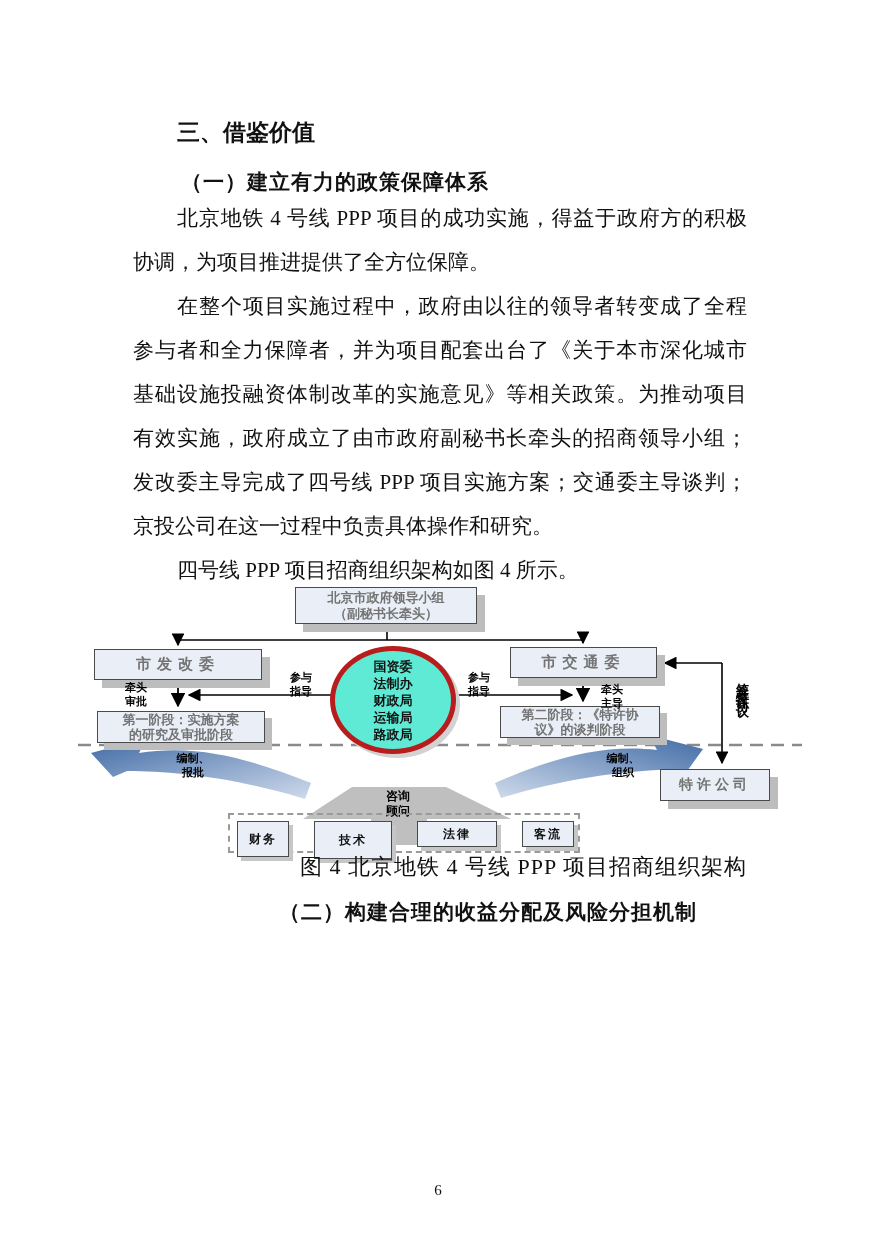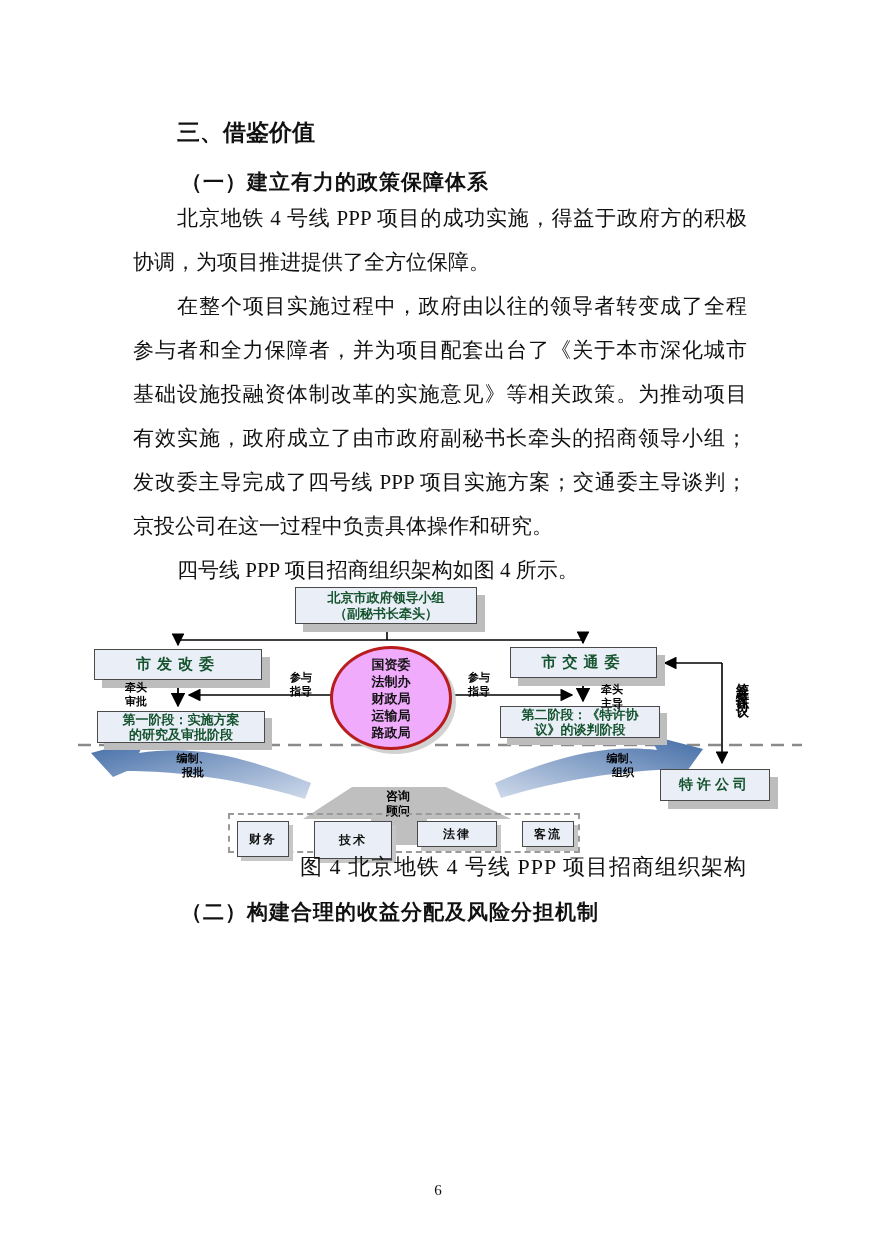--- a/index.html
+++ b/index.html
@@ -13,23 +13,23 @@
   .line.first{text-indent:44px;}
   .line.last{text-align-last:left;}
   .caption{position:absolute;left:133px;width:614px;text-align:center;font-size:22px;letter-spacing:1px;}
   .pagenum{position:absolute;left:0;width:876px;text-align:center;font-size:15px;}
   
   .fig{position:absolute;left:75px;top:583px;width:730px;height:272px;
        font-family:"Liberation Sans","DejaVu Sans",sans-serif;}
   .fig svg{position:absolute;left:0;top:0;}
   .dbox{position:absolute;background:#e9eef7;border:1px solid #4a4a4a;box-sizing:border-box;
         display:flex;align-items:center;justify-content:center;text-align:center;
-        font-weight:bold;color:#14532d;box-shadow:8px 8px 0 #bdbdbd;}
+        font-weight:bold;color:#737373;box-shadow:8px 8px 0 #bdbdbd;}
   .pre{white-space:pre-line;}
-  .ell{position:absolute;background:#f0abfc;border:3px solid #b91c1c;border-radius:50%;
+  .ell{position:absolute;background:#5eead4;border:5px solid #b91c1c;border-radius:50%;
        display:flex;align-items:center;justify-content:center;text-align:center;
        font-weight:bold;font-size:13px;line-height:17px;box-shadow:4px 4px 0 #d2d2d2;}
   .elabel{position:absolute;font-weight:bold;font-size:11px;line-height:14px;text-align:center;color:#000;}
   .vlabel{position:absolute;font-weight:bold;font-size:13px;letter-spacing:4px;
           writing-mode:vertical-rl;text-orientation:upright;color:#000;}
   .advgroup{position:absolute;border:2px dashed #9a9a9a;box-sizing:border-box;}
   .advbox{position:absolute;background:#e9eef7;border:1px solid #4a4a4a;box-sizing:border-box;
           display:flex;align-items:center;justify-content:center;font-weight:bold;font-size:12px;
           letter-spacing:2px;box-shadow:4px 4px 0 #c6c6c6;}
 </style>
@@ -139,17 +139,17 @@
     <div class="advgroup" style="left:153px;top:230px;width:352px;height:40px;">
       <div class="advbox" style="left:7px;top:6px;width:52px;height:36px;">财务</div>
       <div class="advbox" style="left:84px;top:6px;width:78px;height:38px;">技术</div>
       <div class="advbox" style="left:187px;top:6px;width:80px;height:26px;">法律</div>
       <div class="advbox" style="left:292px;top:6px;width:52px;height:26px;">客流</div>
     </div>
   </div>
 
   <div class="caption" style="top:852px;text-align:right;">图 4 北京地铁 4 号线 PPP 项目招商组织架构</div>
 
-  <div class="tblock sub" style="top:897px;">（二）构建合理的收益分配及风险分担机制</div>
+  <div class="tblock sub" style="top:897px;text-align:center;">（二）构建合理的收益分配及风险分担机制</div>
 
 
   <div class="pagenum" style="top:1182px;">6</div>
 </div>
 
 </body></html>

